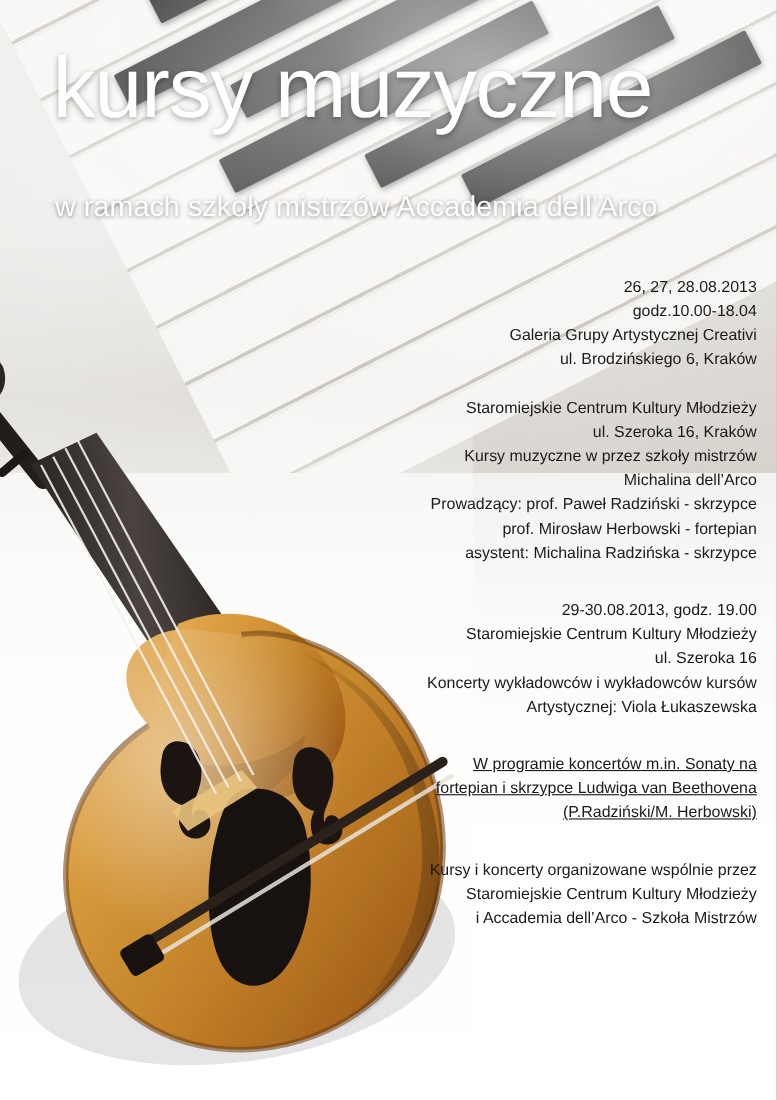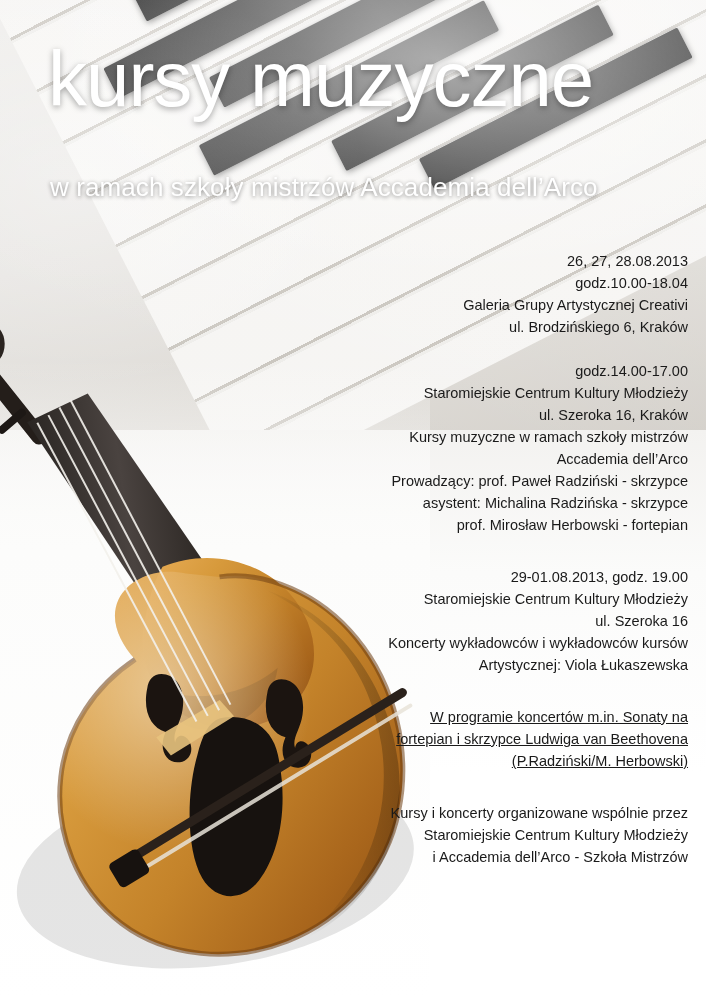--- a/index.html
+++ b/index.html
@@ -279,32 +279,31 @@
   <div class="info-col">
 
     <div class="blk b1">
       <div class="line">26, 27, 28.08.2013</div>
       <div class="line">godz.10.00-18.04</div>
       <div class="line">Galeria Grupy Artystycznej Creativi</div>
       <div class="line">ul. Brodzińskiego 6, Kraków</div>
     </div>
 
     <div class="blk b2">
-      <div class="line">godz.14.00-17.00</div>
       <div class="line">Staromiejskie Centrum Kultury Młodzieży</div>
       <div class="line">ul. Szeroka 16, Kraków</div>
-      <div class="line">Kursy muzyczne w ramach szkoły mistrzów</div>
-      <div class="line">Accademia dell’Arco</div>
+      <div class="line">Kursy muzyczne w przez szkoły mistrzów</div>
+      <div class="line">Michalina dell’Arco</div>
       <div class="line">Prowadzący: prof. Paweł Radziński - skrzypce</div>
+      <div class="line">prof. Mirosław Herbowski - fortepian</div>
       <div class="line">asystent: Michalina Radzińska - skrzypce</div>
-      <div class="line">prof. Mirosław Herbowski - fortepian</div>
     </div>
 
     <div class="blk b3">
-      <div class="line">29-01.08.2013, godz. 19.00</div>
+      <div class="line">29-30.08.2013, godz. 19.00</div>
       <div class="line">Staromiejskie Centrum Kultury Młodzieży</div>
       <div class="line">ul. Szeroka 16</div>
       <div class="line">Koncerty wykładowców i wykładowców kursów</div>
       <div class="line">Artystycznej: Viola Łukaszewska</div>
     </div>
 
     <div class="blk b4">
       <div class="line">W programie koncertów m.in. Sonaty na</div>
       <div class="line">fortepian i skrzypce Ludwiga van Beethovena</div>
       <div class="line">(P.Radziński/M. Herbowski)</div>

